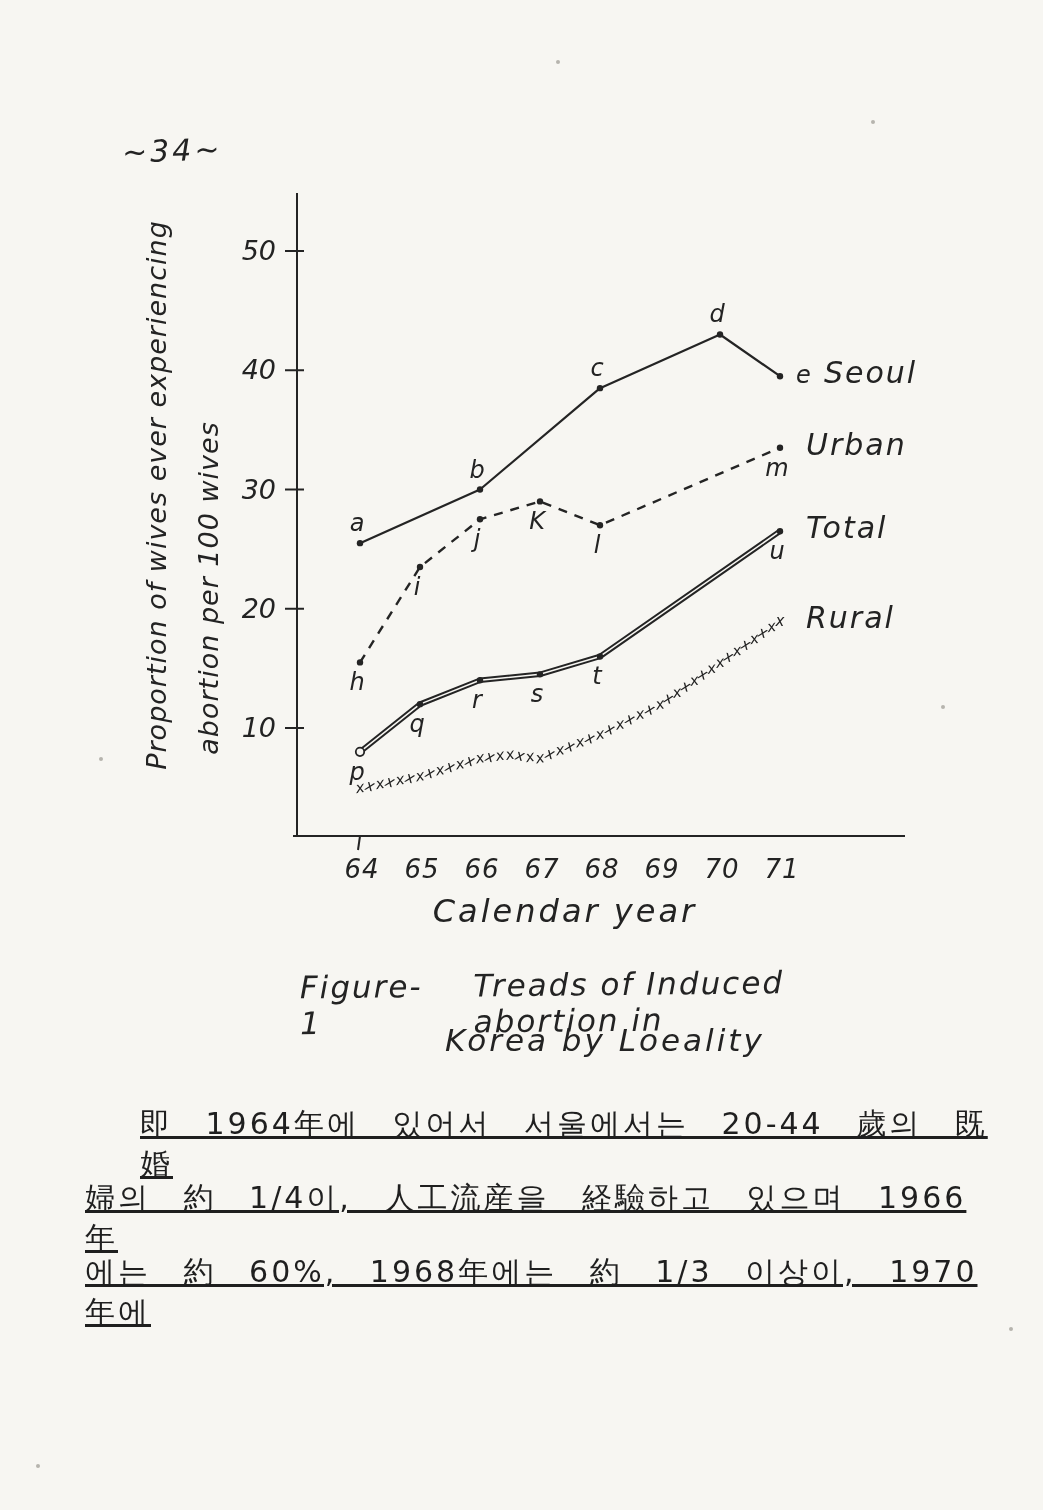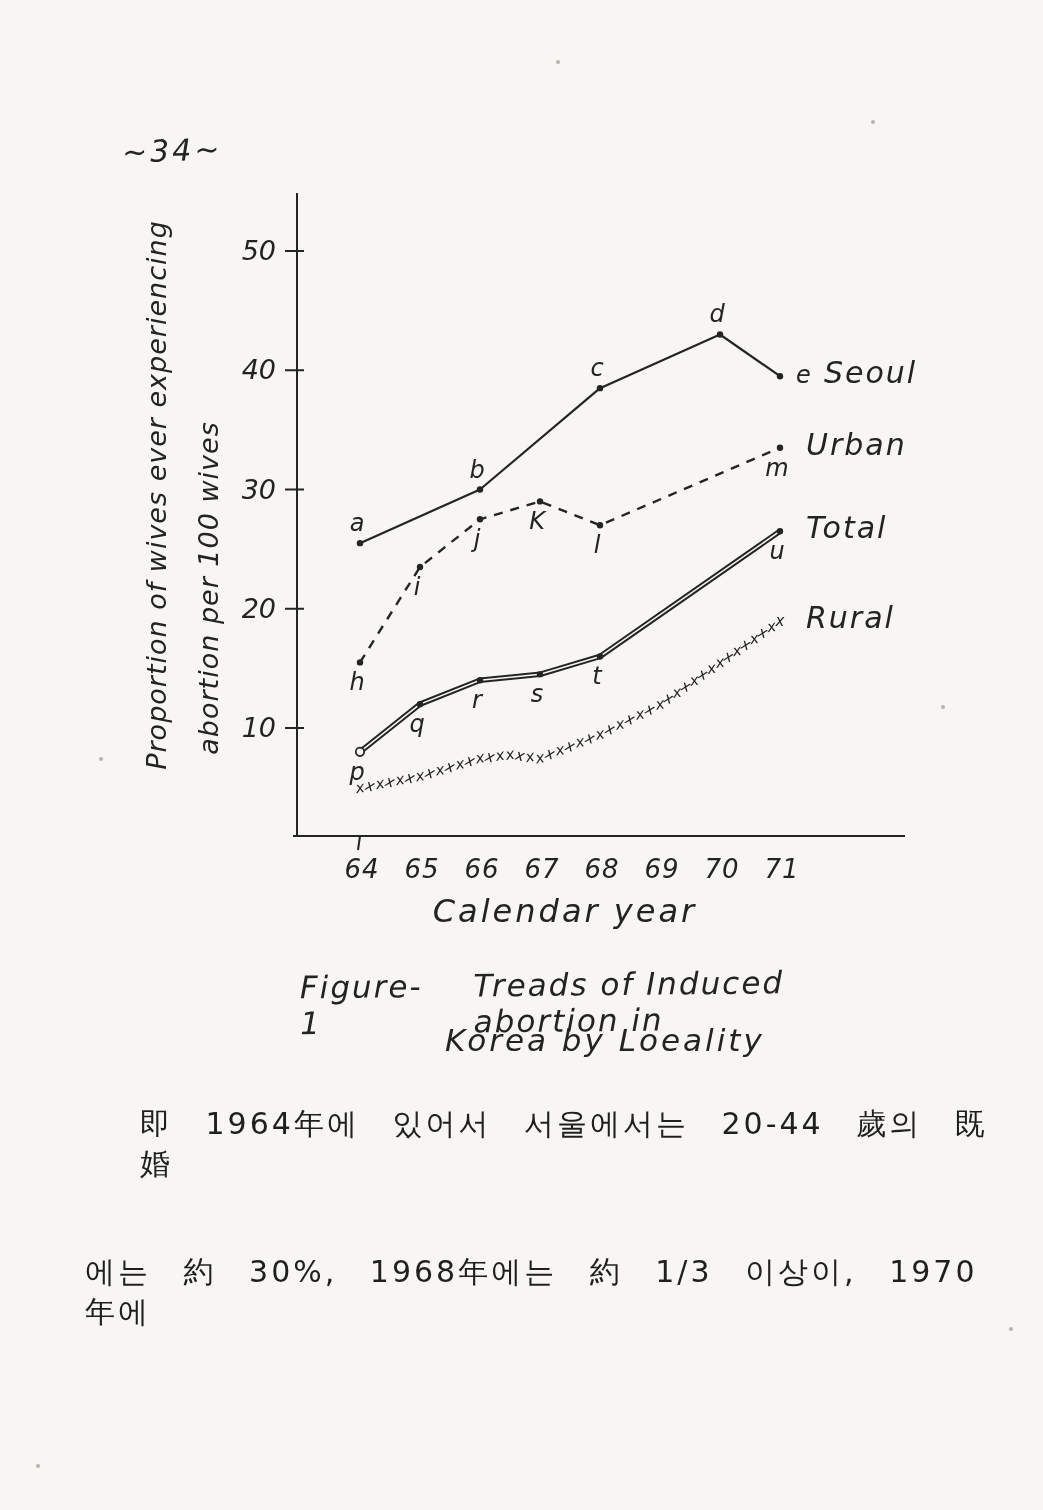--- a/index.html
+++ b/index.html
@@ -16,21 +16,21 @@
   .cjk{font-family:"DejaVu Sans",sans-serif;font-style:normal;color:#1f1f1f;}
   .page-number{position:absolute;top:133px;left:122px;font-size:30px;letter-spacing:3px;transform:rotate(-2deg);}
   #chart{position:absolute;top:0;left:0;}
   .caption1{
     position:absolute;top:966px;left:300px;width:640px;
     display:flex;gap:42px;font-size:31px;letter-spacing:2px;transform:rotate(-0.6deg);
   }
   .caption2{position:absolute;top:1022px;left:437px;font-size:31px;letter-spacing:3px;margin-left:8px;}
   .body-line{
     position:absolute;left:85px;width:900px;
-    font-size:30px;letter-spacing:3px;word-spacing:20px;line-height:40px;
+    font-size:30px;letter-spacing:3px;word-spacing:20px;line-height:40px;text-decoration:underline;
   }
   .bl0{top:1104px;left:140px;width:850px;}
   .bl1{top:1178px;}
   .bl2{top:1252px;}
   .bl3{top:1326px;}
   .speck{position:absolute;width:4px;height:4px;border-radius:50%;background:#b6b4ae;}
   text{fill:#232323;}
   .hand-svg{font-family:"DejaVu Sans",sans-serif;font-style:italic;}
 </style>
 </head>
@@ -154,21 +154,22 @@
       <text x="806" y="627.675" font-size="30" class="hand-svg" letter-spacing="2">Rural</text>
     </svg>
 
   <div class="caption1">
     <span class="hand">Figure-1</span>
     <span class="hand">Treads of Induced abortion in</span>
   </div>
   <div class="caption2 hand">Korea by Loeality</div>
 
   <div class="body-line bl0 cjk">即 1964年에 있어서 서울에서는 20-44 歲의 既婚</div>
-  <div class="body-line bl2 cjk">에는 約 30%, 1968年에는 約 1/3 이상이, 1970年에</div>
+  <div class="body-line bl1 cjk">婦의 約 1/4이, 人工流産을 経驗하고 있으며 1966年</div>
+  <div class="body-line bl2 cjk">에는 約 60%, 1968年에는 約 1/3 이상이, 1970年에</div>
 
   <div class="speck" style="left:99px;top:757px;"></div>
   <div class="speck" style="left:941px;top:705px;"></div>
   <div class="speck" style="left:1009px;top:1327px;"></div>
   <div class="speck" style="left:36px;top:1464px;"></div>
   <div class="speck" style="left:556px;top:60px;"></div>
   <div class="speck" style="left:871px;top:120px;"></div>
 </div>
 
 </body></html>

